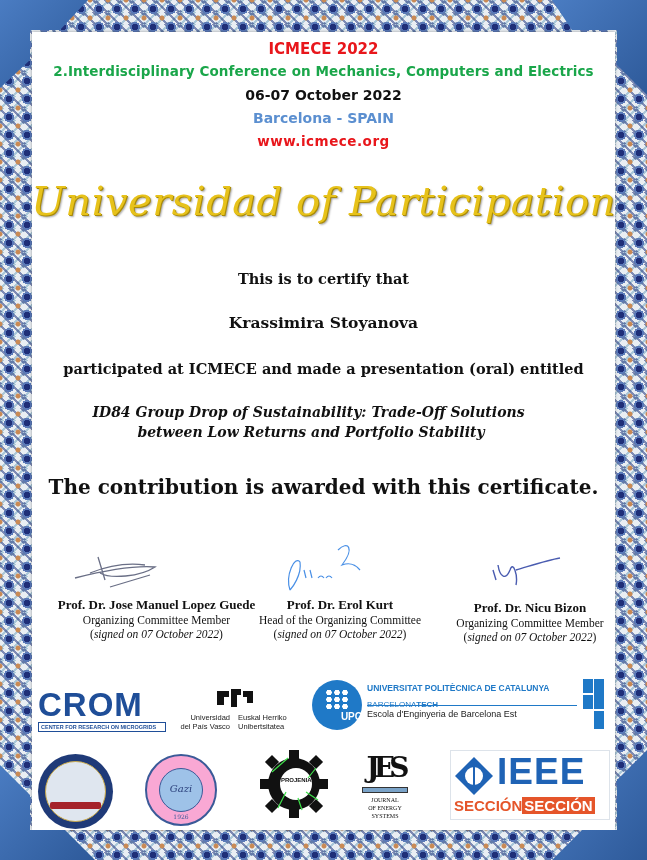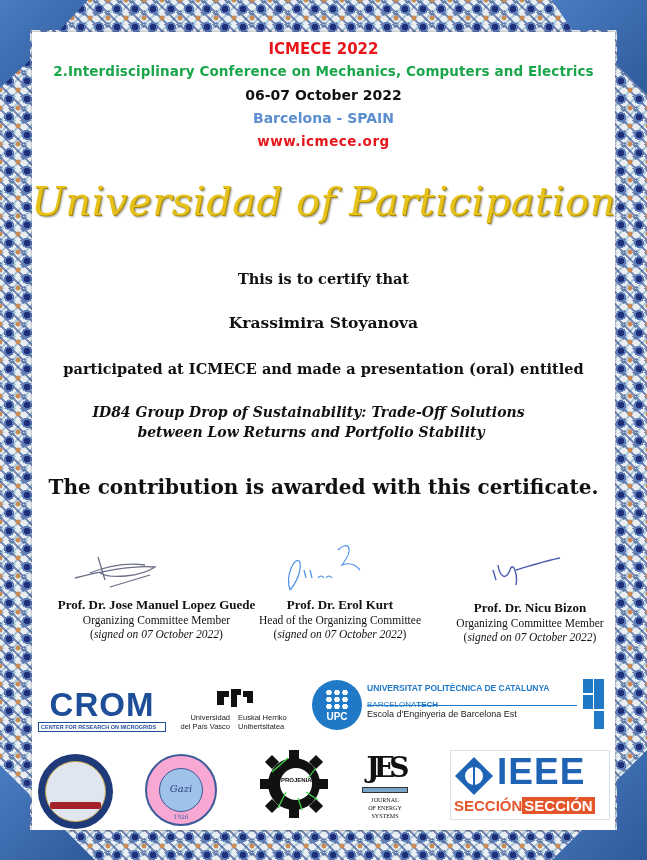--- a/index.html
+++ b/index.html
@@ -109,42 +109,42 @@
   <div class="srole">Head of the Organizing Committee</div>
   <div class="sdate"><span>(</span><i>signed on 07 October 2022</i><span>)</span></div>
 </div>
 <div class="sig" style="left:440px;top:600px;width:180px;">
   <div class="sname">Prof. Dr. Nicu Bizon</div>
   <div class="srole">Organizing Committee Member</div>
   <div class="sdate"><span>(</span><i>signed on 07 October 2022</i><span>)</span></div>
 </div>
 
 <div class="logo" style="left:38px;top:688px;width:128px;height:45px;">
-  <div class="lbl" style="font-size:33px;font-weight:900;color:#1f4e98;letter-spacing:1px;line-height:34px;text-align:center;">CROM</div>
+  <div class="lbl" style="font-size:33px;font-weight:900;color:#1f4e98;letter-spacing:1px;line-height:34px;">CROM</div>
   <div class="lbl" style="font-size:5.5px;font-weight:bold;color:#1f4e98;border:1px solid #1f4e98;padding:1px 2px;white-space:nowrap;">CENTER FOR RESEARCH ON MICROGRIDS</div>
 </div>
 
 <div class="logo" style="left:180px;top:683px;width:110px;height:50px;">
   <svg style="position:absolute;left:35px;top:4px" width="40" height="24">
     <path d="M2,4 h12 v6 h-5 v8 h-7z M16,2 h10 v6 h-4 v12 h-6z M28,4 h10 v12 h-6 v-6 h-4z" fill="#111"></path>
   </svg>
   <div class="lbl" style="position:absolute;left:0;top:30px;font-size:7.5px;color:#222;line-height:9px;text-align:right;width:50px;">
     <div>Universidad</div>
       <div>del País Vasco</div>
   </div>
   <div class="lbl" style="position:absolute;left:58px;top:30px;font-size:7.5px;color:#222;line-height:9px;">
     <div>Euskal Herriko</div>
       <div>Unibertsitatea</div>
   </div>
 </div>
 
 <div class="logo" style="left:310px;top:677px;width:295px;height:58px;">
   <div style="position:absolute;left:2px;top:3px;width:50px;height:50px;border-radius:50%;background:#1f79c7;">
     <div style="position:absolute;left:13px;top:9px;width:24px;height:20px;background:radial-gradient(circle,#fff 2.5px,transparent 3px);background-size:8px 7px;"></div>
-    <div class="lbl" style="position:absolute;left:0;top:31px;width:50px;text-align:center;color:#fff;font-weight:bold;font-size:10px;">UPC</div>
+    <div class="lbl" style="position:absolute;left:0;top:31px;width:50px;text-align:right;color:#fff;font-weight:bold;font-size:10px;">UPC</div>
   </div>
   <div class="lbl" style="position:absolute;left:57px;top:6px;font-size:8.5px;font-weight:bold;color:#1f79c7;white-space:nowrap;">UNIVERSITAT POLITÈCNICA DE CATALUNYA</div>
   <div class="lbl" style="position:absolute;left:57px;top:23px;font-size:8px;color:#1f79c7;"><span>BARCELONA</span><b>TECH</b></div>
   <div style="position:absolute;left:57px;top:28px;width:210px;border-top:1px solid #1f79c7;"></div>
   <div class="lbl" style="position:absolute;left:57px;top:32px;font-size:9px;color:#222;white-space:nowrap;">Escola d'Enginyeria de Barcelona Est</div>
   <div style="position:absolute;left:273px;top:2px;width:22px;height:50px;">
     <div style="position:absolute;left:0;top:0;width:10px;height:14px;background:#1f79c7"></div>
     <div style="position:absolute;left:11px;top:0;width:10px;height:30px;background:#1f79c7"></div>
     <div style="position:absolute;left:0;top:16px;width:10px;height:14px;background:#1f79c7"></div>
     <div style="position:absolute;left:11px;top:32px;width:10px;height:18px;background:#1f79c7"></div>

